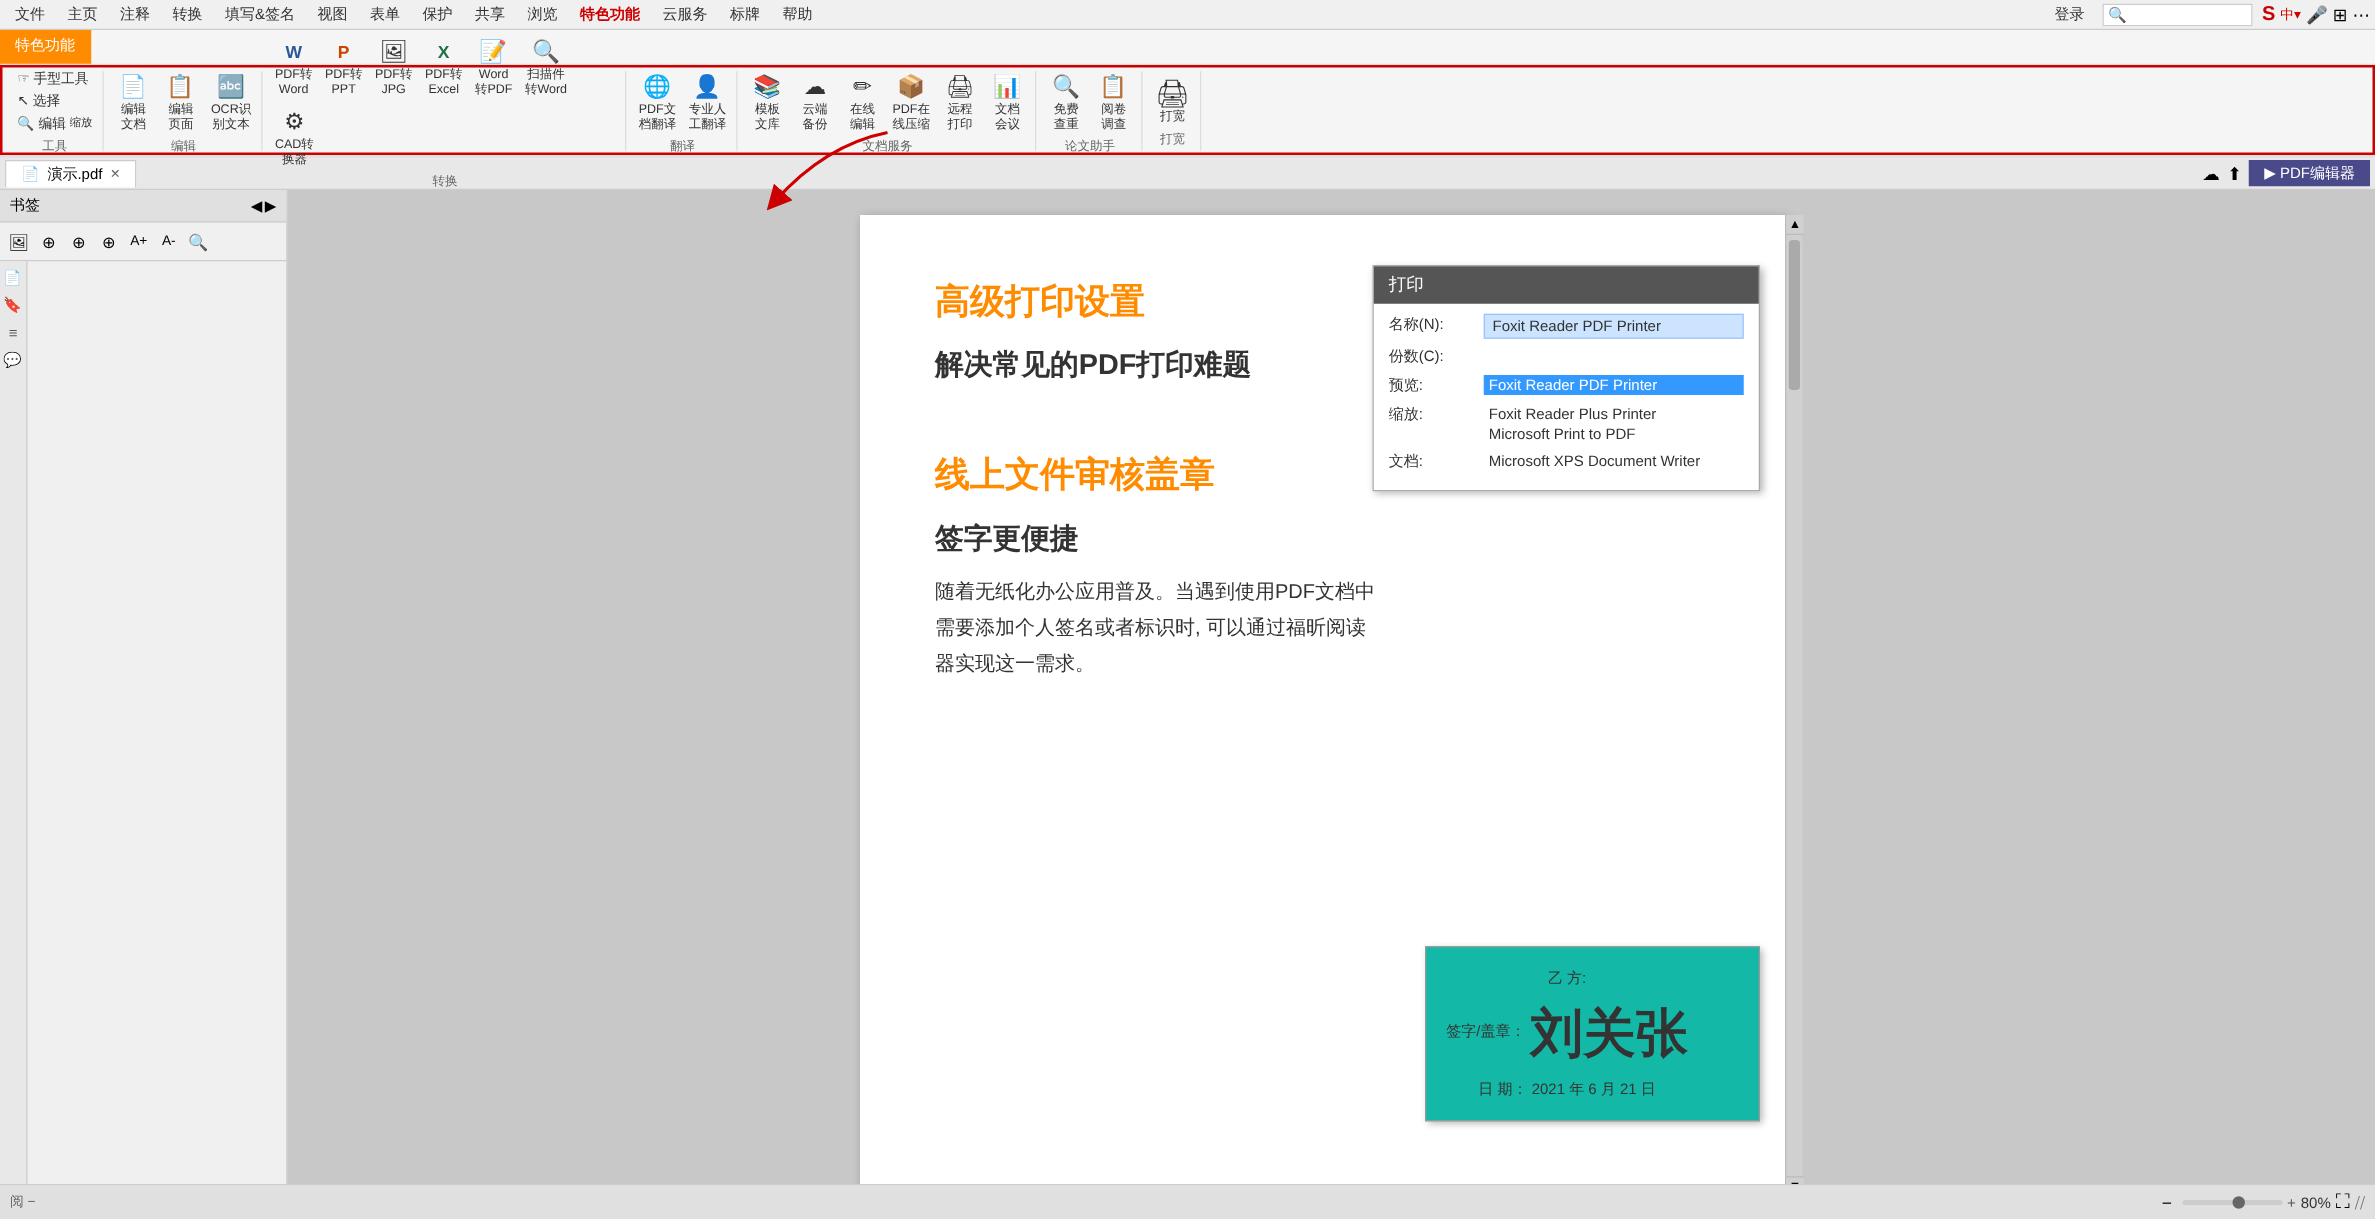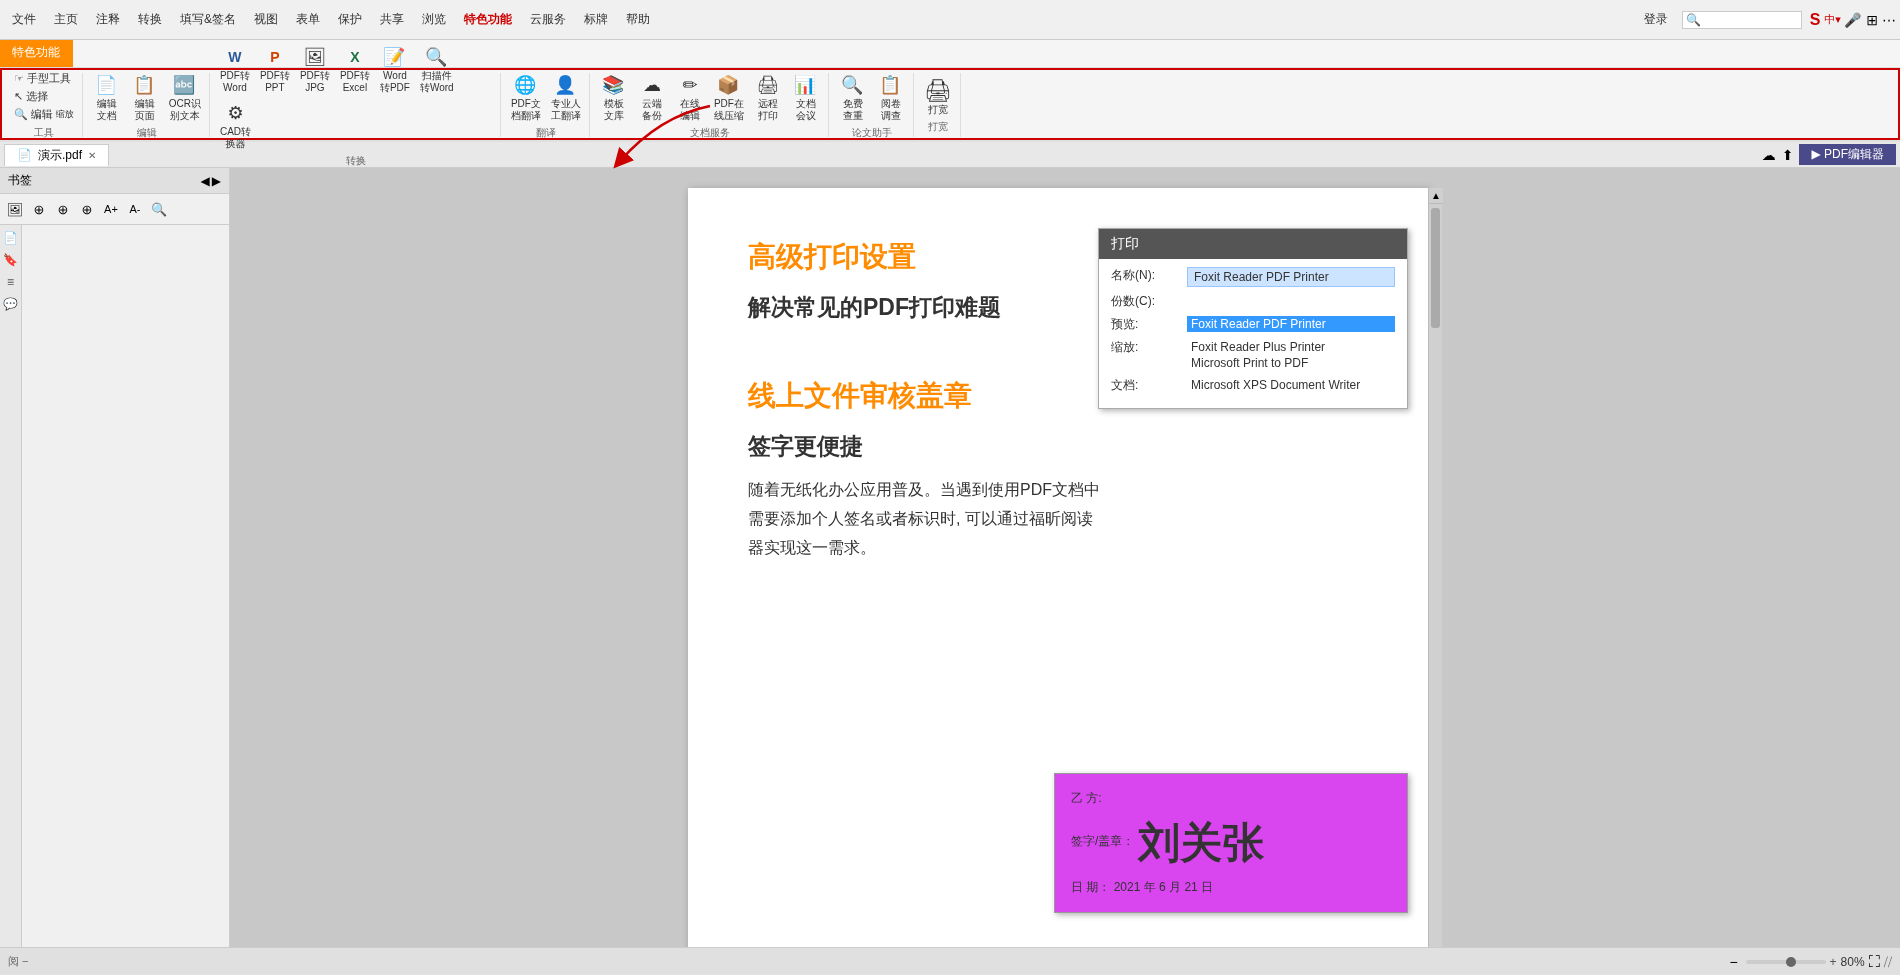--- a/index.html
+++ b/index.html
@@ -1,21 +1,21 @@
 <!DOCTYPE html>
 <html><head>
   <meta charset="utf-8">
   <style>
     * { margin: 0; padding: 0; box-sizing: border-box; }
     body { font-family: 'Microsoft YaHei', SimSun, sans-serif; background: #c8c8c8; width: 1900px; height: 975px; overflow: hidden; position: relative; }
 
     
     .menu-bar {
       background: #f0f0f0;
-      height: 40px;
+      height: 24px;
       display: flex;
       align-items: center;
       padding: 0 4px;
       border-bottom: 1px solid #ccc;
       font-size: 12px;
       gap: 2px;
     }
     .menu-item {
       padding: 2px 8px;
       cursor: pointer;
@@ -283,25 +283,26 @@
     .print-value.highlighted {
       background: #3399ff;
       color: white;
     }
 
     
     .signature-panel {
       position: absolute;
       right: 20px;
       bottom: 60px;
-      width: 354px;
-      background: #d946ef;
+      width: 268px;
+      background: #14b8a6;
       border: 1px solid #999;
       box-shadow: 2px 2px 6px rgba(0,0,0,0.3);
       padding: 16px;
+      text-align: center;
     }
     .signature-label {
       font-size: 12px;
       color: #333;
       margin-bottom: 4px;
     }
     .signature-name {
       font-size: 42px;
       font-weight: bold;
       color: #333;

